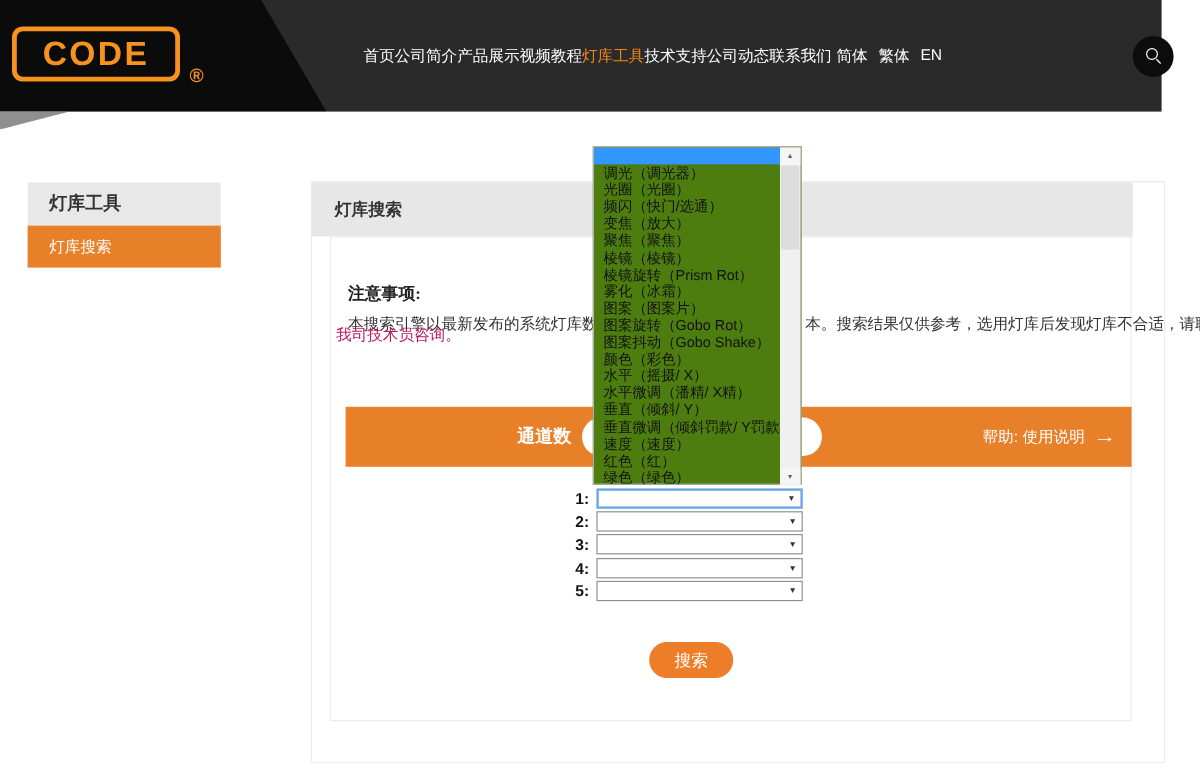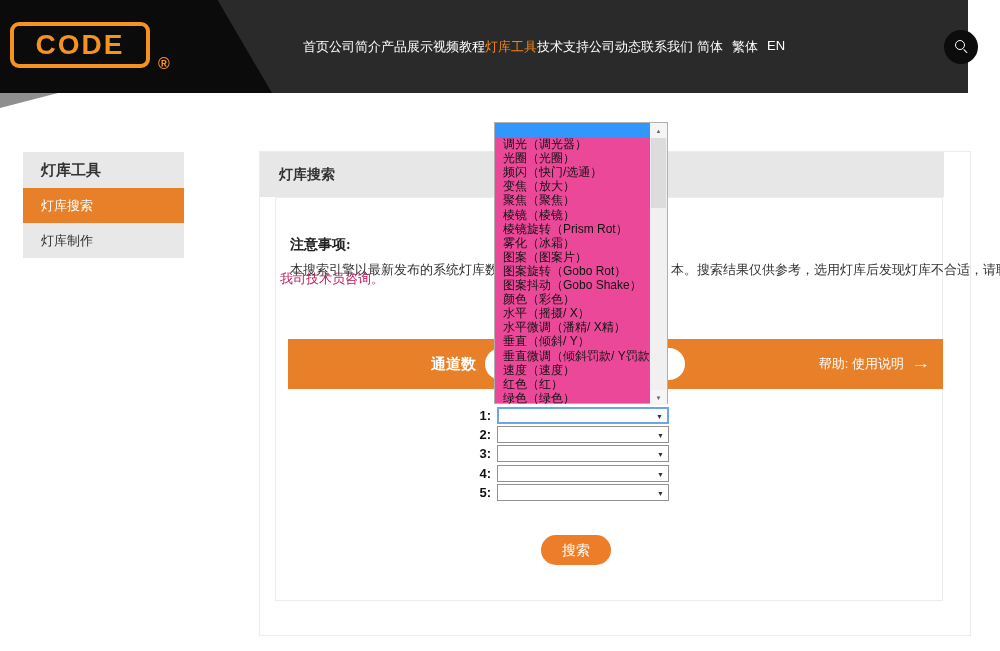--- a/index.html
+++ b/index.html
@@ -72,21 +72,21 @@
   .sel.focused { border:2px solid #6aa7e8; }
   .sel-caret { position:absolute; right:4px; top:50%; transform:translateY(-50%);
                font-size:7px; color:#333; }
 
   .search-btn { position:absolute; left:265px; top:337px; width:70px; height:30px; line-height:30px;
                 border-radius:15px; background:#ed7d28; color:#fff; font-size:14px;
                 text-align:center; cursor:pointer; }
 
   
   .dropdown { position:absolute; left:494px; top:122px; width:174px; height:282px;
-              background:#ec4899; border:1px solid #b0b0b0; z-index:20; }
+              background:#4d7c0f; border:1px solid #b0b0b0; z-index:20; }
   .dd-list { position:absolute; left:0; top:0; width:157px; height:282px; overflow:hidden; }
   .dd-option { height:14.1px; line-height:14.1px; padding-left:8px; font-size:12px; color:#111;
                white-space:nowrap; overflow:hidden; cursor:pointer; }
   .dd-option.selected { background:#3297fd; color:#3297fd; }
   .dd-scrollbar { position:absolute; right:0; top:0; width:17px; height:282px; background:#f0f0f0; }
   .dd-scroll-btn { position:absolute; left:0; width:17px; height:15px; background:#f5f5f5;
                    display:flex; align-items:center; justify-content:center; font-size:6px; color:#666; cursor:pointer; }
   .dd-scroll-up { top:0; }
   .dd-scroll-down { bottom:0; }
   .dd-thumb { position:absolute; left:1px; top:15px; width:15px; height:70px; background:#dcdcdc; cursor:grab; }
@@ -122,21 +122,20 @@
 
     <div class="search-circle">
       <span class="mag"></span>
     </div>
   </div>
   <div class="under-header-fold"></div>
 
   <div class="sidebar">
     <div class="sidebar-title">灯库工具</div>
     <div class="sidebar-item active">灯库搜索</div>
-    <div class="sidebar-item">灯库制作</div>
   </div>
 
   <div class="panel">
     <div class="panel-title">灯库搜索</div>
 
     <div class="inner-box">
       <div class="notice-heading">注意事项:</div>
       <span class="notice-l1a">本搜索引擎以最新发布的系统灯库数据为准，</span>
       <span class="notice-l1b">本。搜索结果仅供参考，选用灯库后发现灯库不合适，请联系</span>
       <span class="notice-l2">我司技术员咨询。</span>

